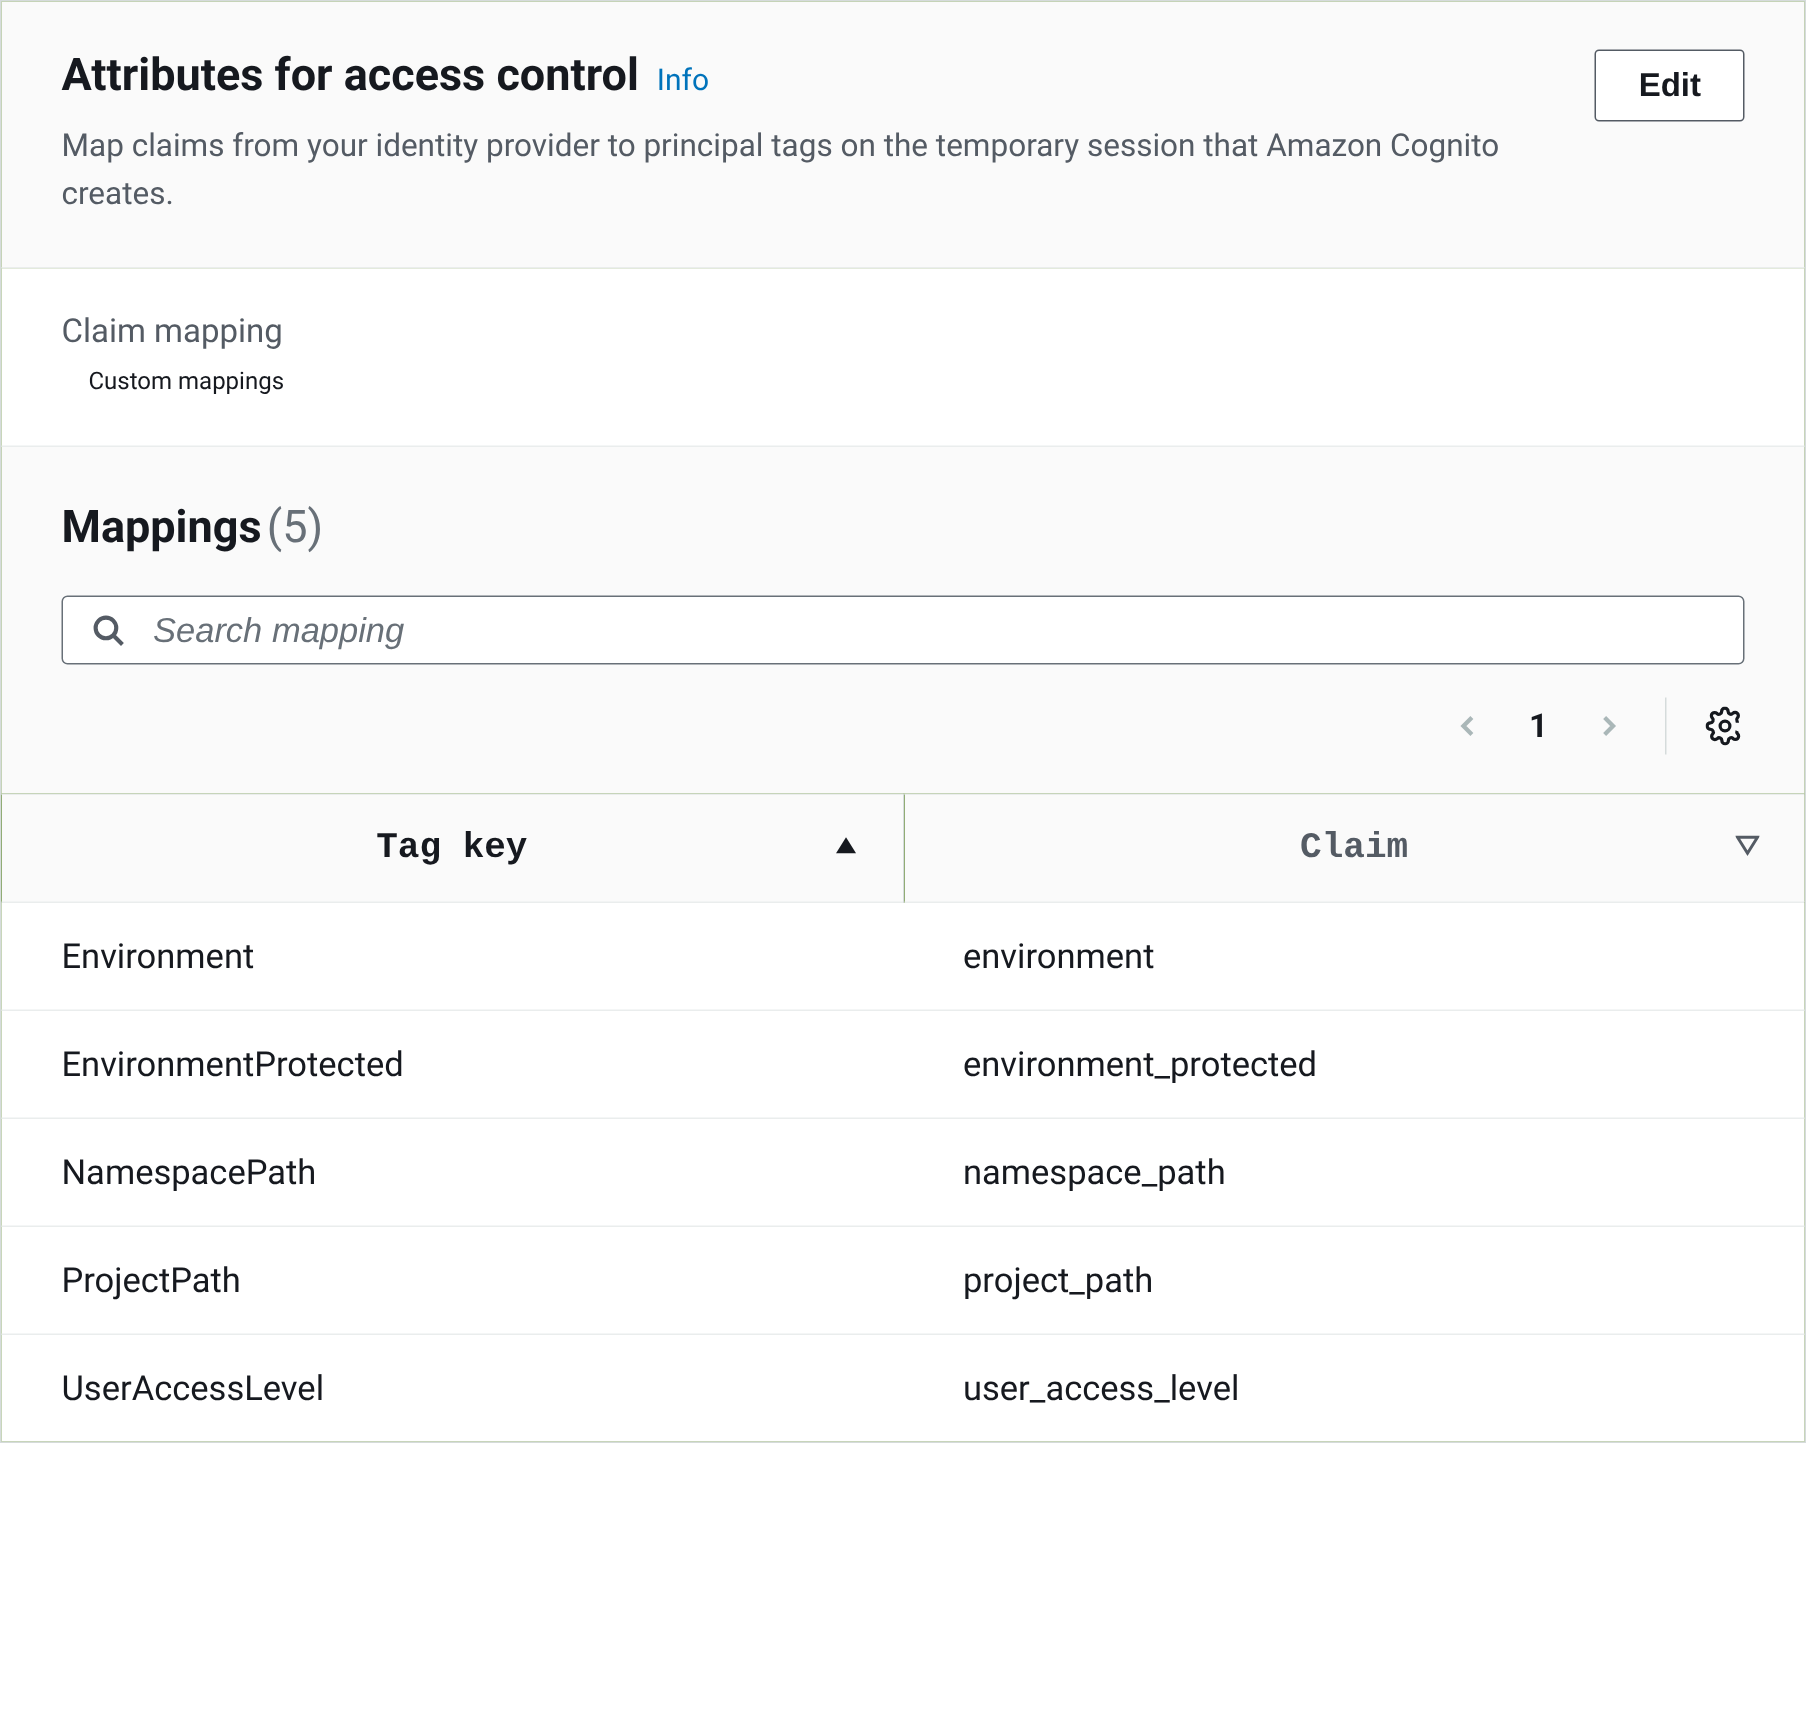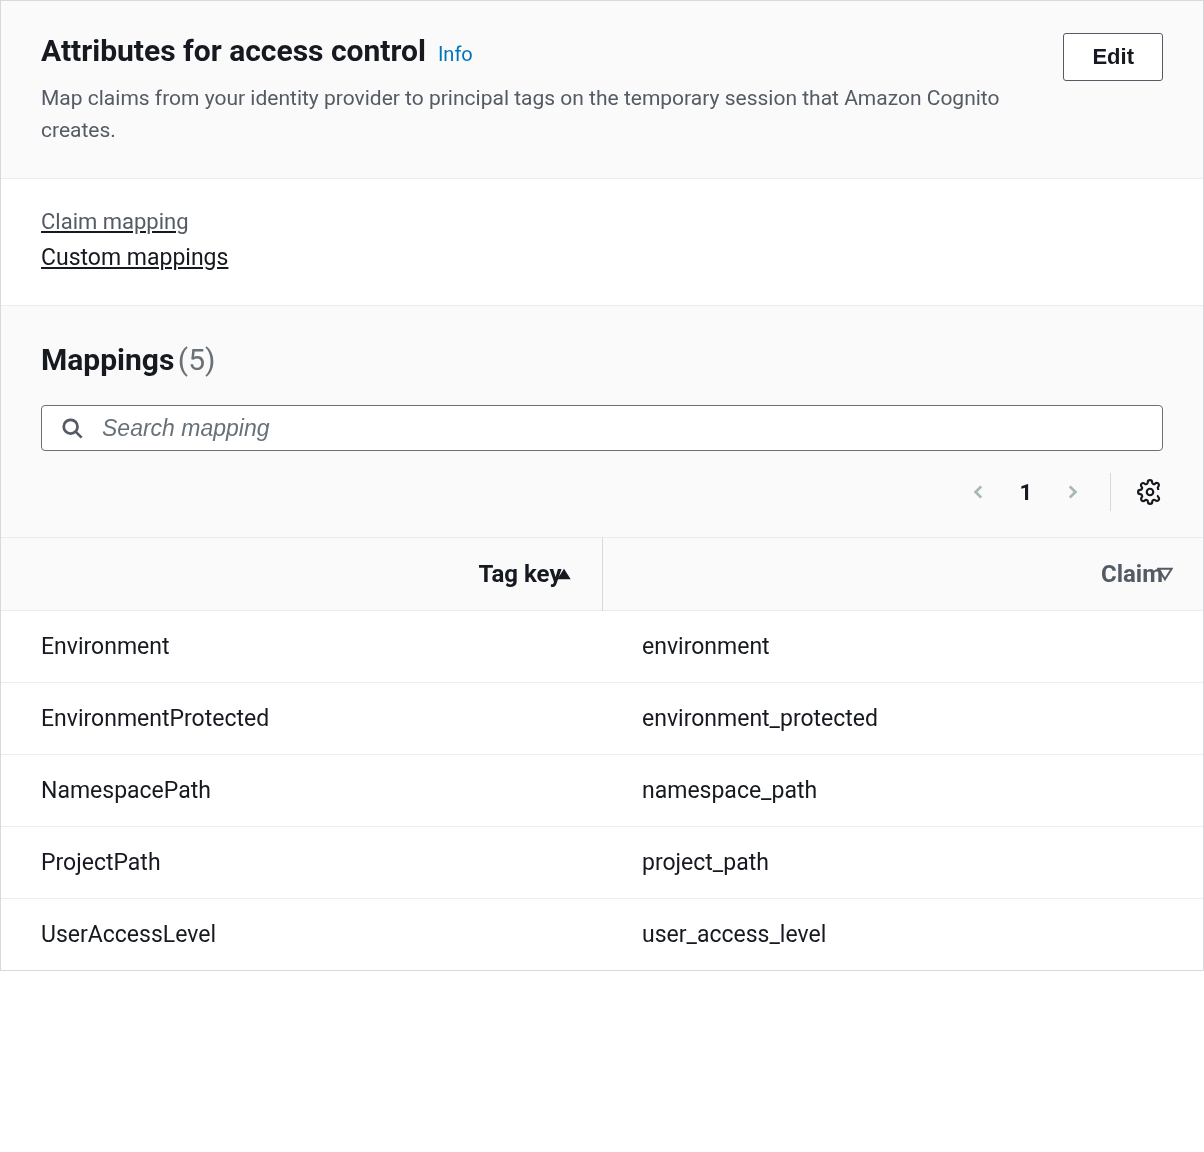--- a/index.html
+++ b/index.html
@@ -58,30 +58,30 @@
     color: #16191f;
     border-radius: 3px;
     cursor: pointer;
     white-space: nowrap;
     margin-left: 20px;
   }
   .claim-section {
     padding: 30px 40px 34px 40px;
     background: #fff;
     border-bottom: 1px solid #eaeded;
-    text-decoration: underline;
   }
   .field-label {
     font-size: 22px;
     color: #545b64;
     margin-bottom: 10px;
   }
   .field-value {
-    font-size: 23px;
-    color: #16191f;
+    font-size: 16px;
+    color: #16191f;
+    margin-left: 18px;
   }
   .mappings-section {
     background: #fafafa;
     padding: 36px 40px 26px 40px;
   }
   .mappings-title-row {
     margin-bottom: 28px;
   }
   .mappings-title {
     font-size: 30px;
@@ -160,27 +160,28 @@
   .table {
     width: 100%;
     border-collapse: collapse;
   }
   .thead-row {
     background: #fafafa;
     border-top: 1px solid #eaeded;
     border-bottom: 1px solid #eaeded;
   }
   .th {
-    text-align: right;
+    text-align: center;
     padding: 22px 40px;
     font-size: 24px;
     font-weight: 700;
     color: #16191f;
     position: relative;
     cursor: pointer;
+    font-family: Liberation Mono, monospace;
   }
   .th.claim-h {
     color: #545b64;
     border-left: 1px solid #d5dbdb;
   }
   .sort-indicator {
     display: inline-block;
     margin-left: 10px;
     vertical-align: middle;
   }

